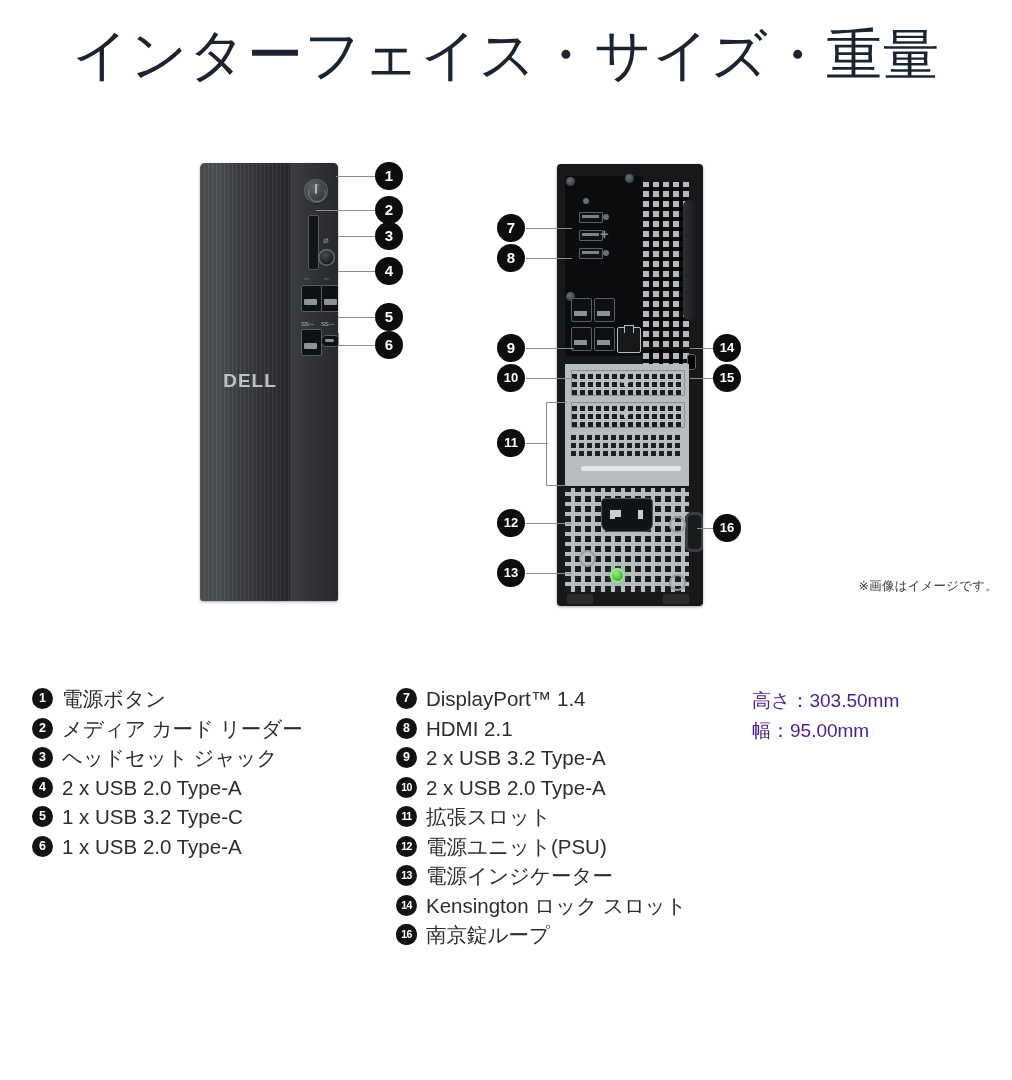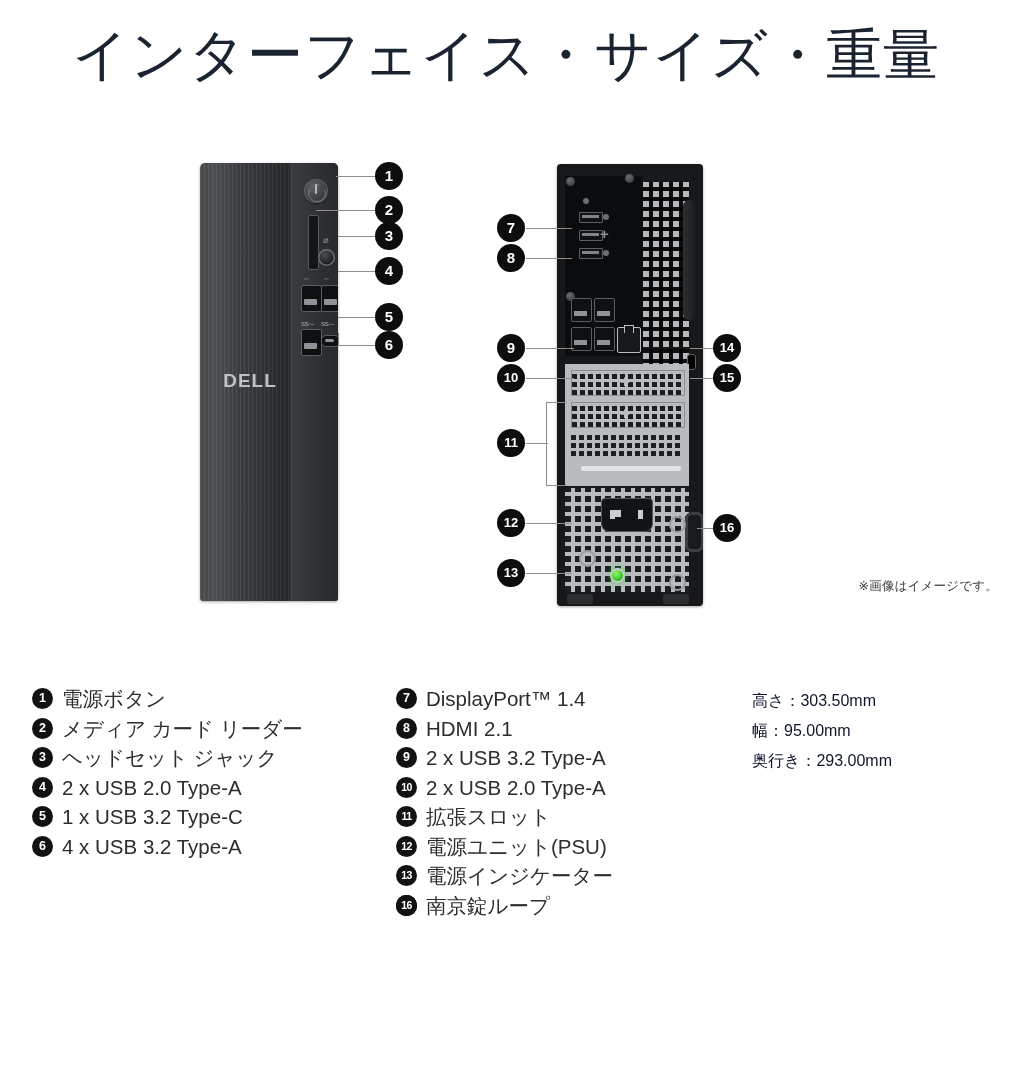--- a/index.html
+++ b/index.html
@@ -513,23 +513,23 @@
     font-family: "Liberation Sans", sans-serif;
   }
   .spec-list li .num-badge.two-digit { font-size: 10.5px; letter-spacing: -.5px; }
 
   #size-list {
     margin: 18px 0 0 0;
     padding: 0;
     list-style: none;
   }
   #size-list li {
-    font-size: 16px;
+    font-size: 19px;
     line-height: 30px;
-    color: #0f172a;
+    color: #4c1d95;
     white-space: nowrap;
   }
 </style>
 </head>
 <body>
 
 <div id="page-title">インターフェイス・サイズ・重量</div>
 
 <div id="diagram">
 
@@ -675,21 +675,21 @@
       <li>
         <span class="num-badge">4</span>
         <span>2 x USB 2.0 Type-A</span>
       </li>
       <li>
         <span class="num-badge">5</span>
         <span>1 x USB 3.2 Type-C</span>
       </li>
       <li>
         <span class="num-badge">6</span>
-        <span>4 x USB 3.2 Type-A</span>
+        <span>1 x USB 2.0 Type-A</span>
       </li>
     </ul>
   </div>
 
   <div class="spec-col" id="col-rear">
     <ul class="spec-list">
       <li>
         <span class="num-badge">7</span>
         <span>DisplayPort™ 1.4</span>
       </li>
@@ -712,32 +712,32 @@
       <li>
         <span class="num-badge two-digit">12</span>
         <span>電源ユニット(PSU)</span>
       </li>
       <li>
         <span class="num-badge two-digit">13</span>
         <span>電源インジケーター</span>
       </li>
       <li>
         <span class="num-badge two-digit">14</span>
+        <span>Kensington ロック スロット</span>
       </li>
       <li>
         <span class="num-badge two-digit">15</span>
       </li>
       <li>
         <span class="num-badge two-digit">16</span>
         <span>南京錠ループ</span>
       </li>
     </ul>
   </div>
 
   <div class="spec-col" id="col-size">
     <ul id="size-list">
       <li>高さ：303.50mm</li>
       <li>幅：95.00mm</li>
-      <li>奥行き：293.00mm</li>
     </ul>
   </div>
 
 </div>
 
 </body></html>

